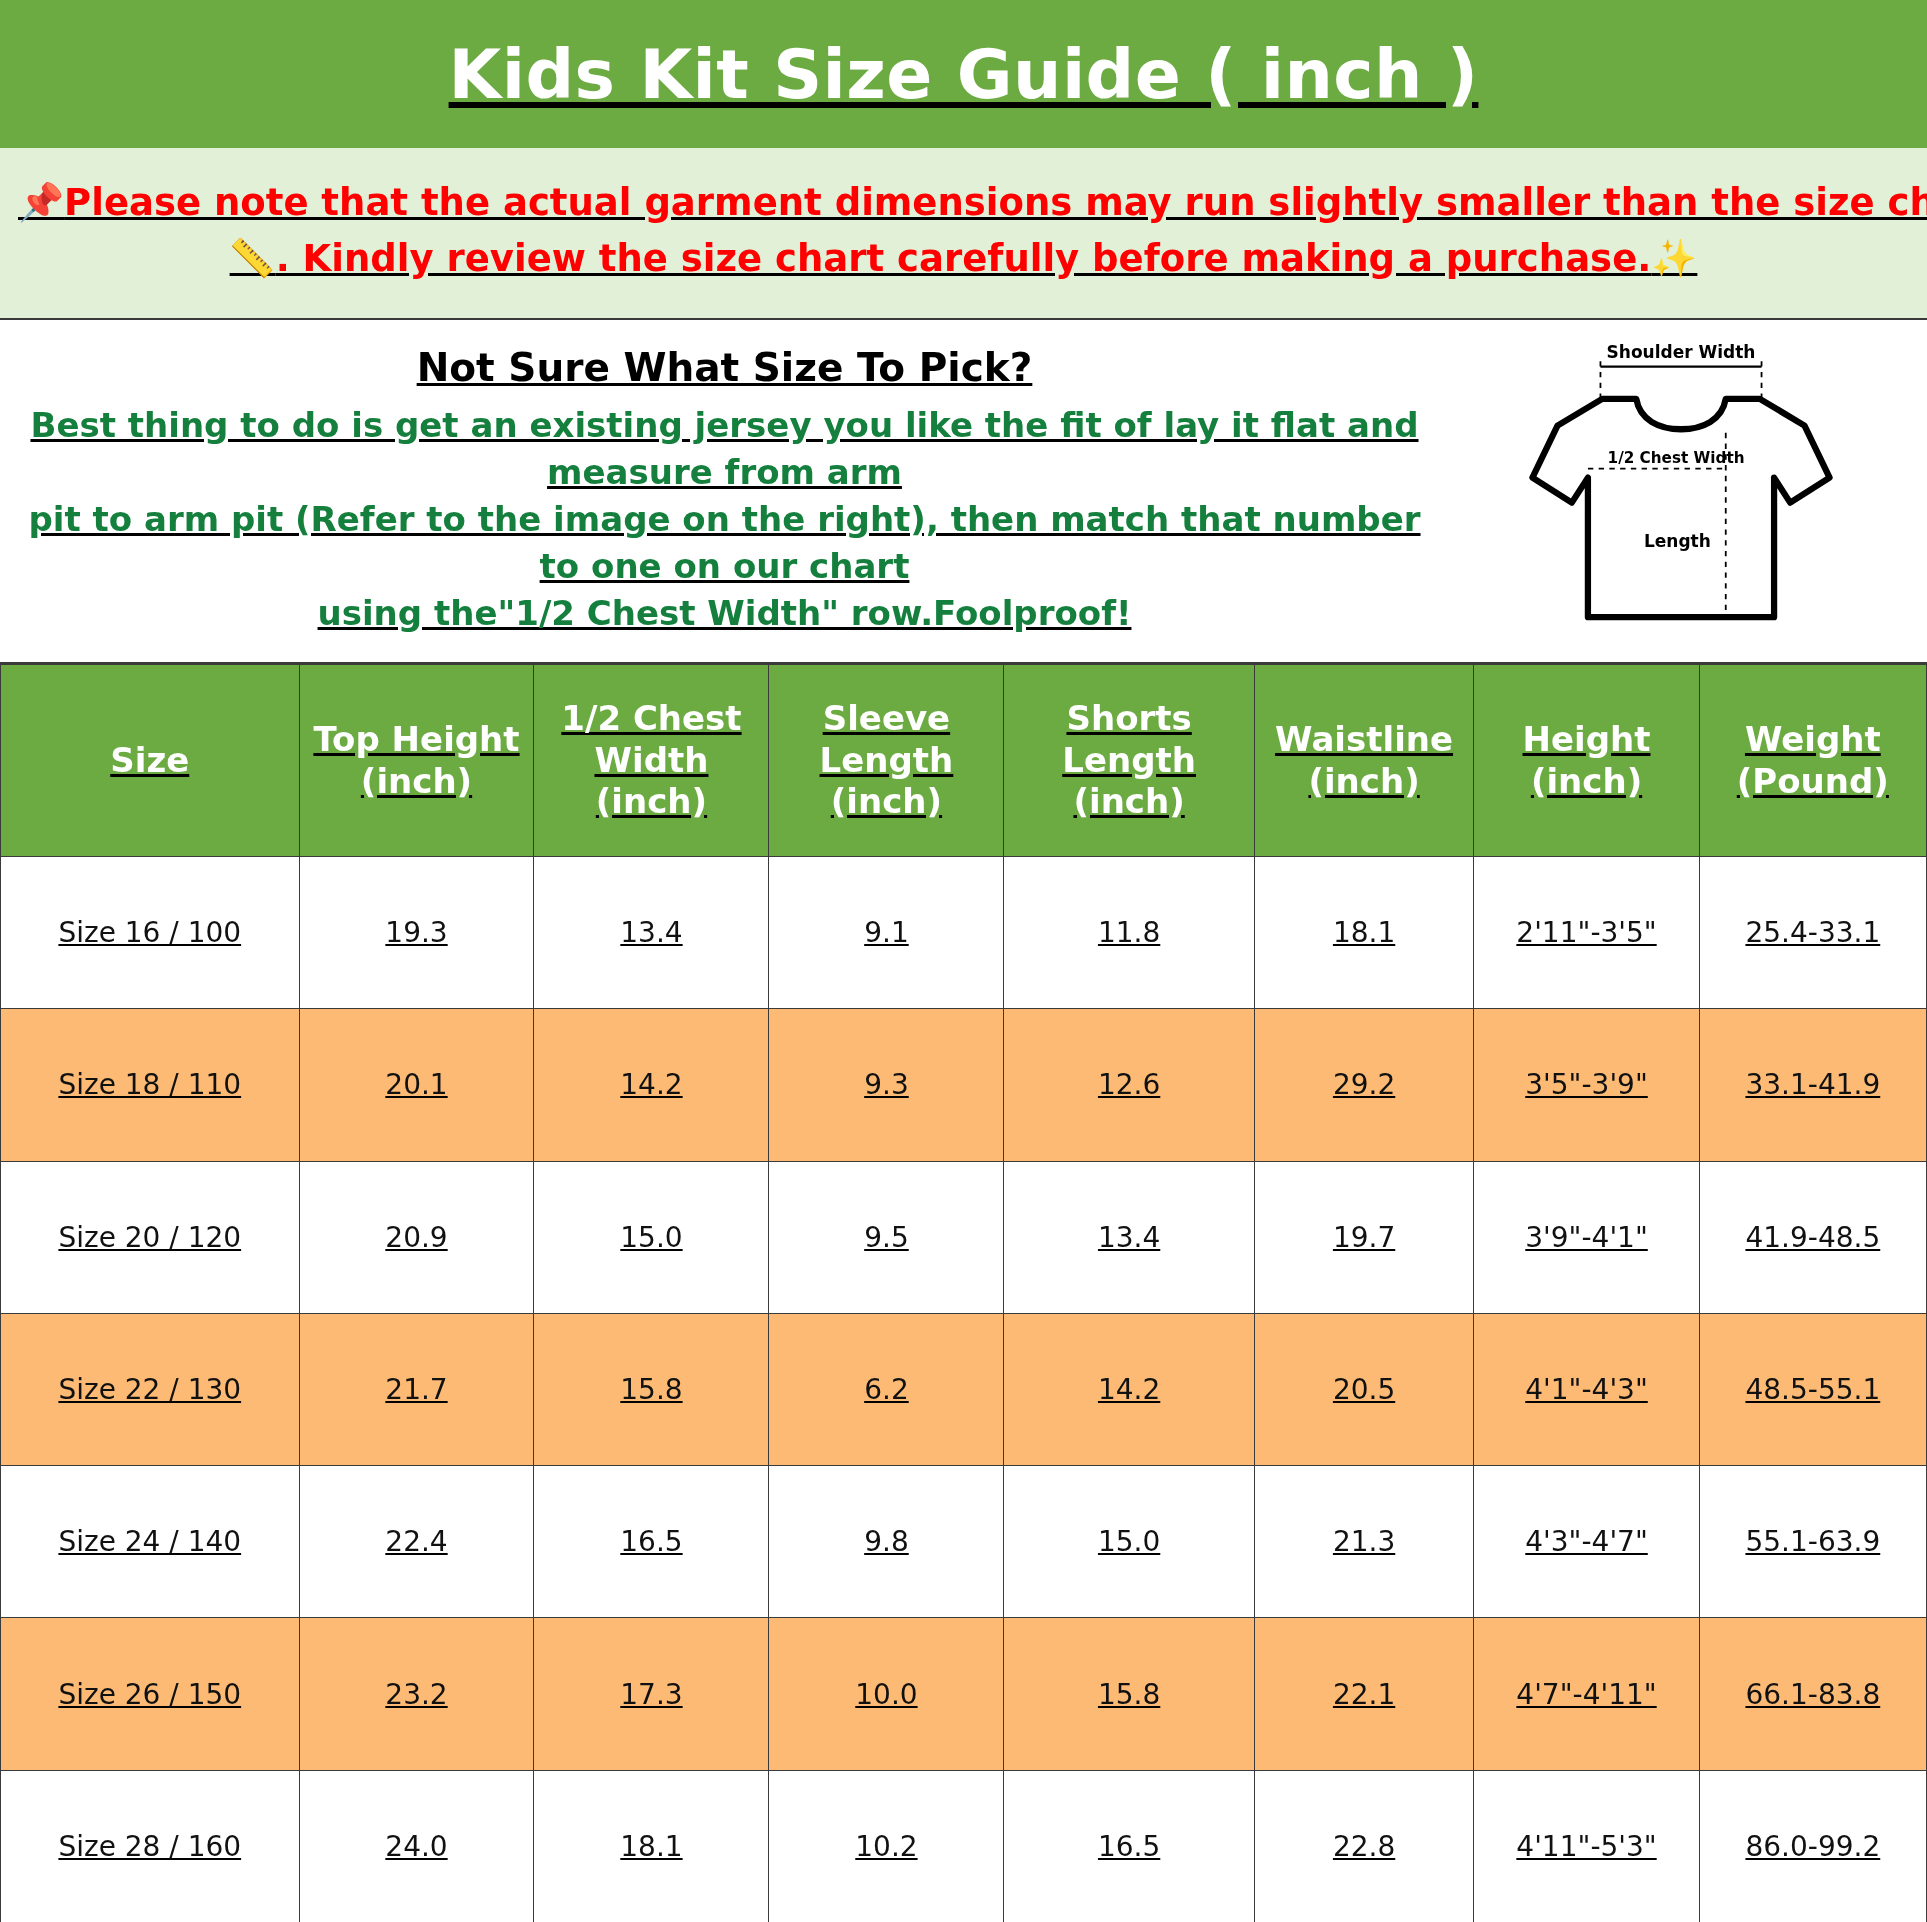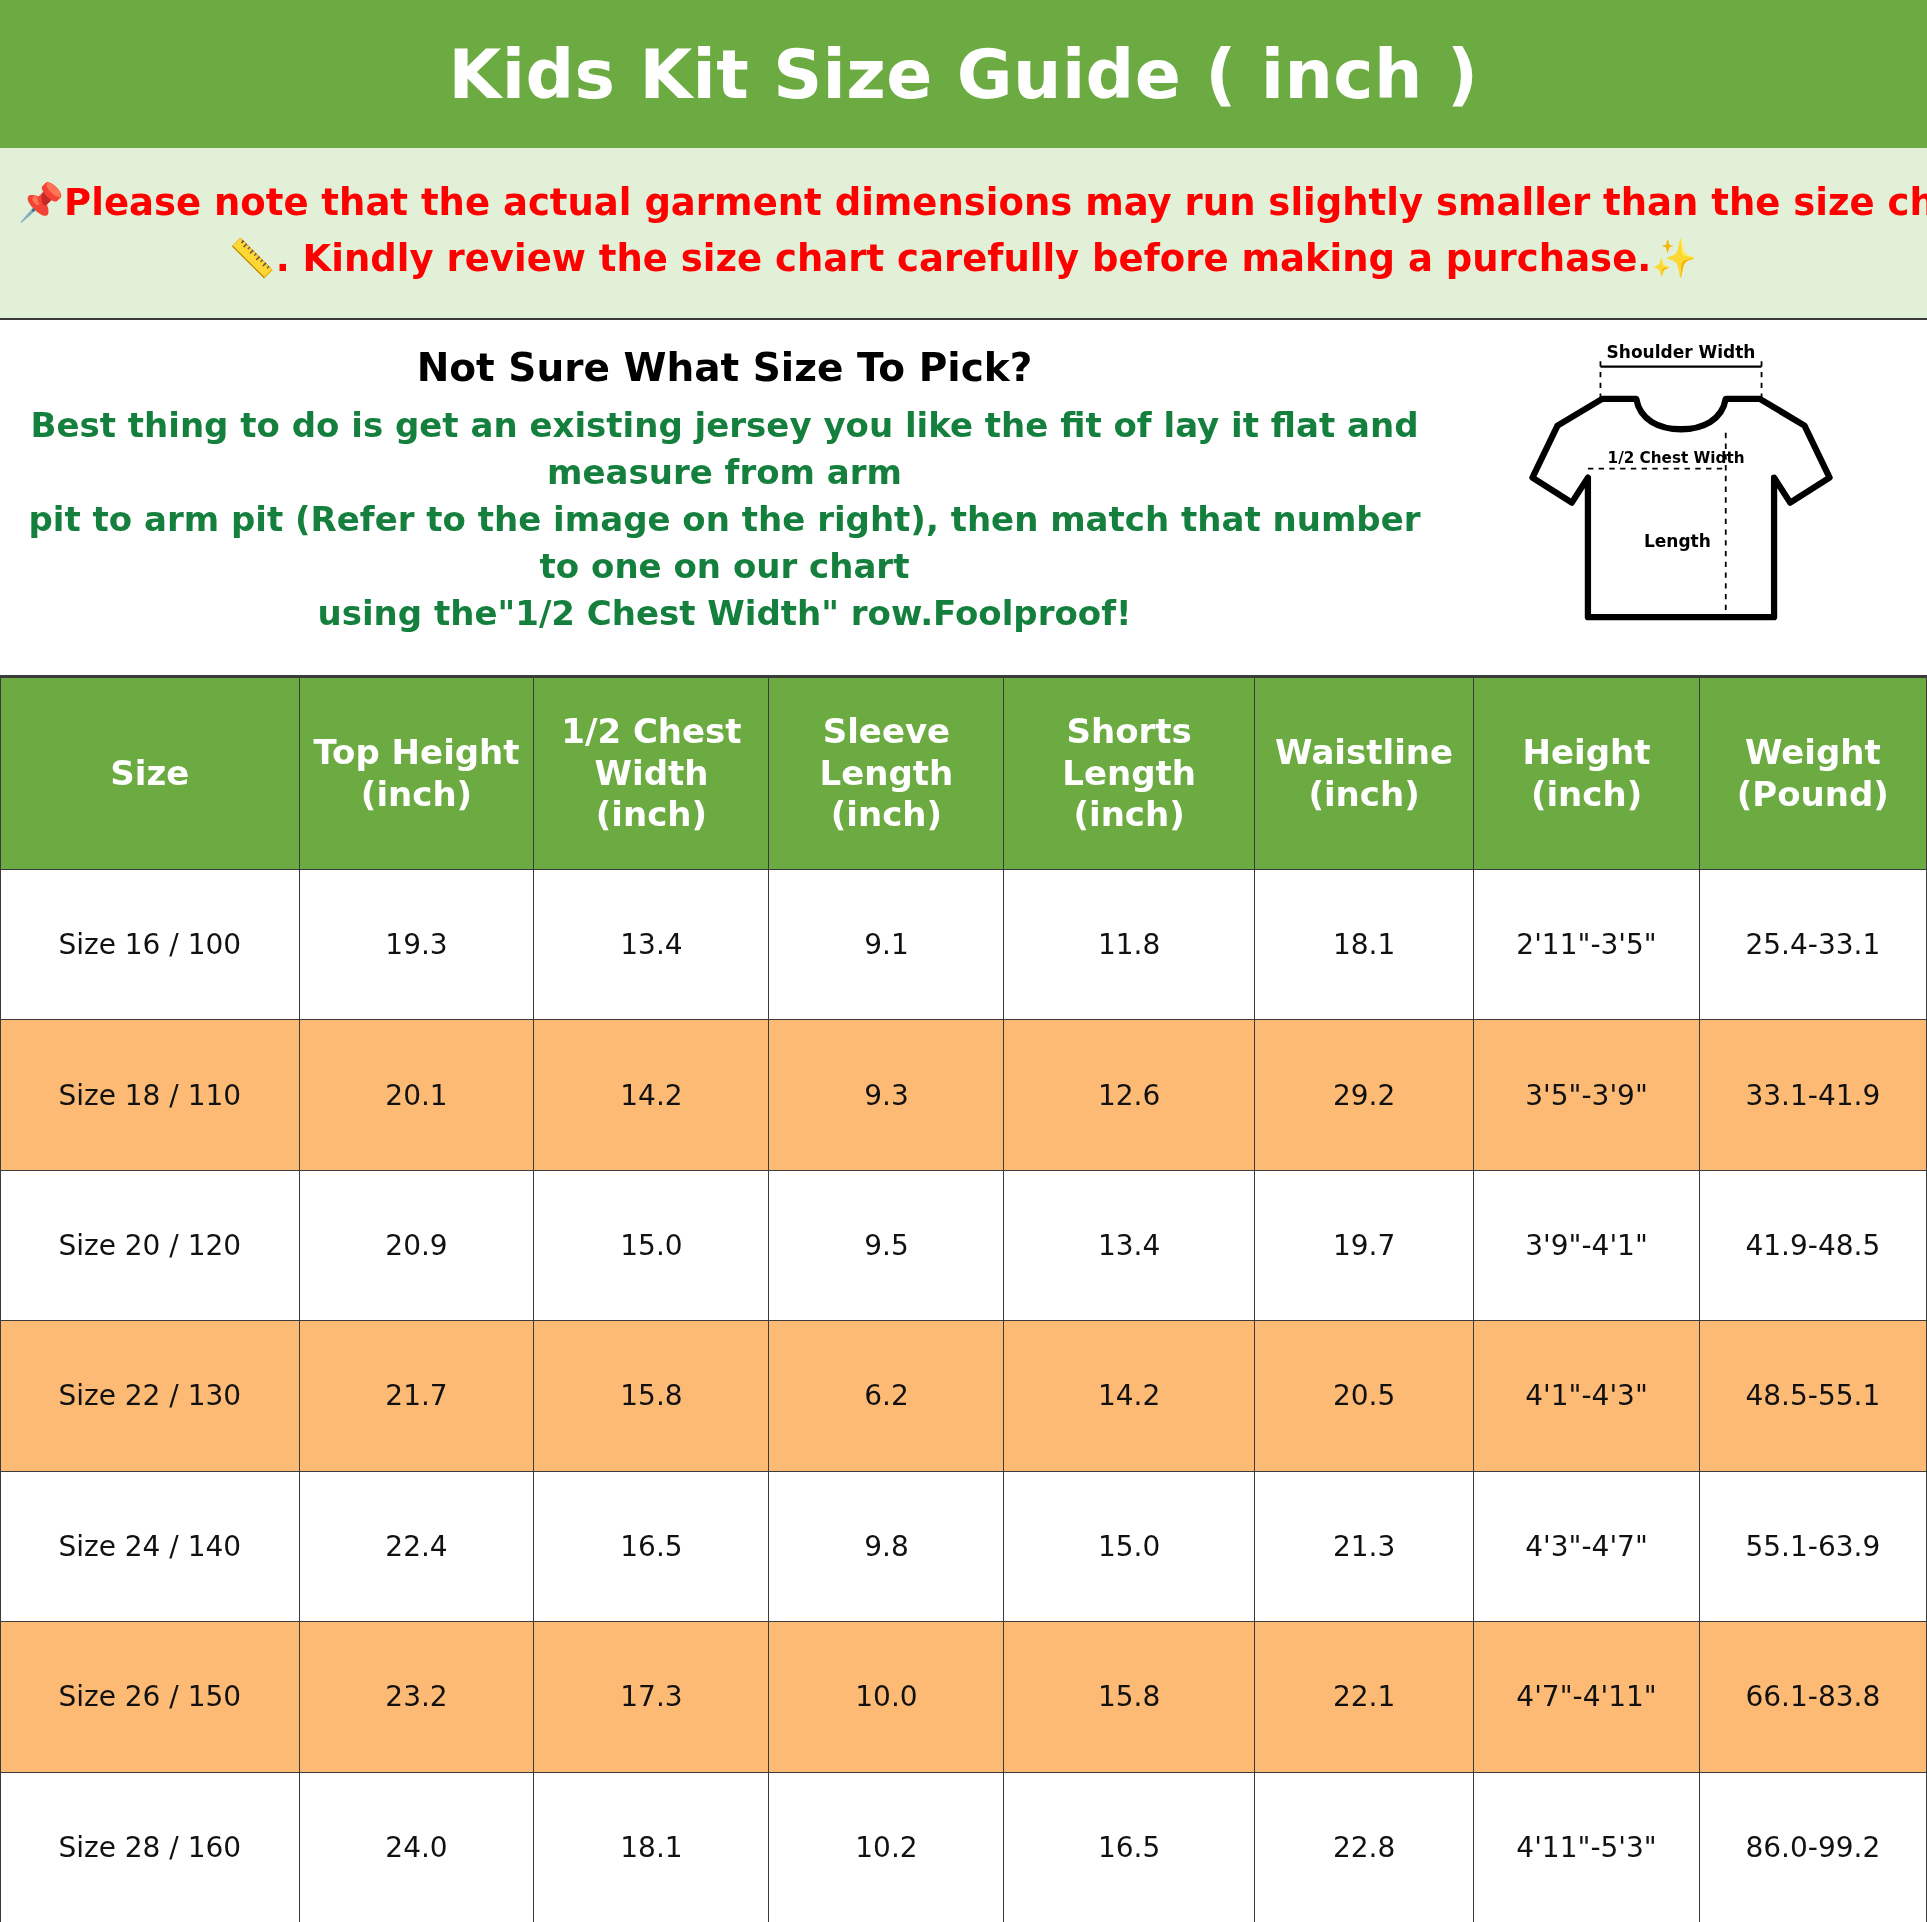--- a/index.html
+++ b/index.html
@@ -13,20 +13,21 @@
     font-family: "Liberation Sans", sans-serif;
     overflow: hidden;
   }
   .page {
     width: 1927px;
     height: 1923px;
     box-sizing: border-box;
     display: flex;
     flex-direction: column;
     background: #ffffff;
+    text-decoration: underline;
   }
 
   
   .header-band {
     background: #6cab42;
     height: 148px;
     display: flex;
     align-items: center;
     justify-content: center;
     flex: none;
@@ -59,21 +60,21 @@
   .emoji {
     font-family: "DejaVu Sans", sans-serif;
   }
 
   
   .help-band {
     background: #ffffff;
     flex: none;
     display: flex;
     align-items: center;
-    padding: 23px 0 36px 0;
+    padding: 23px 0 23px 0;
     border-bottom: 2.7px solid #3a3a3a;
     min-height: 322px;
     box-sizing: border-box;
     gap: 12px;
   }
   .help-text {
     flex: 1;
     text-align: center;
     padding: 0 27px 0 18px;
   }

